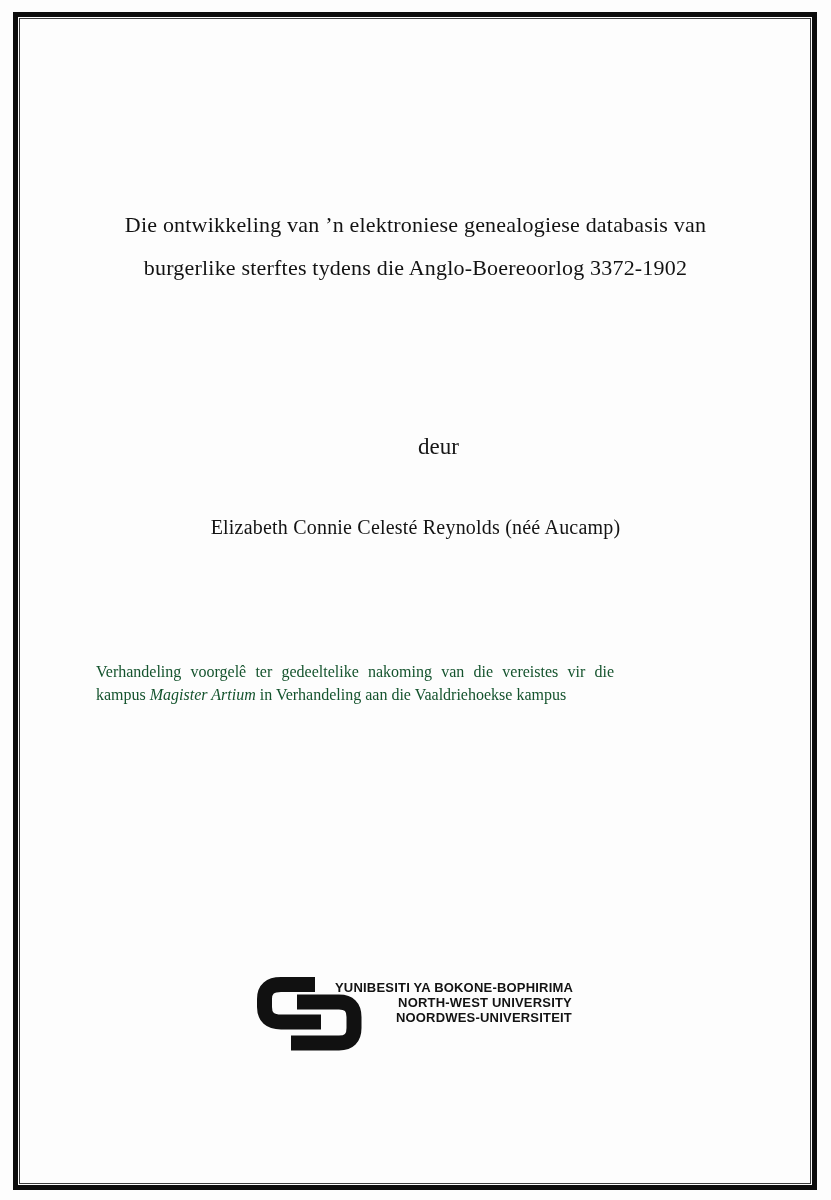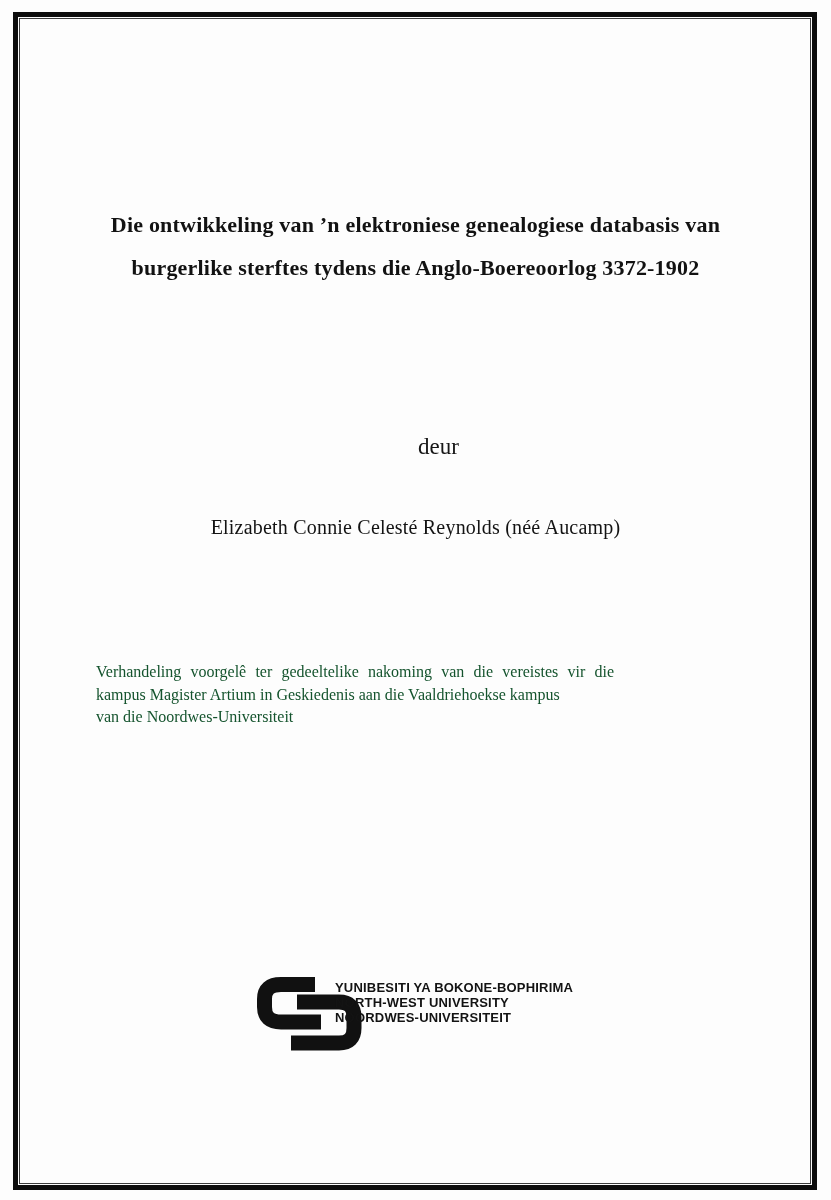--- a/index.html
+++ b/index.html
@@ -19,21 +19,21 @@
     left: 13px; top: 12px; right: 14px; bottom: 10px;
     border: 5px solid #0c0c0c;
   }
   .frame-inner {
     position: absolute; inset: 1px;
     border: 1px solid #3d3d3d;
   }
 
   .title {
     position: absolute; top: 203px; left: 0; width: 100%;
-    margin: 0; font-weight: bold;
+    margin: 0; font-weight: normal;
     font-size: 22px; line-height: 43px;
     text-align: center; letter-spacing: 0.2px;
     color: #121212;
   }
   .title .tl { display: block; white-space: nowrap; }
 
   .byline {
     position: absolute; top: 434px; left: 0; width: 100%;
     text-align: center; font-size: 23px; margin-left: 23px;
   }
@@ -42,31 +42,32 @@
     position: absolute; top: 516px; left: 0; width: 100%;
     text-align: center; font-size: 20px; letter-spacing: 0.2px;
     color: #131313;
   }
 
   .degree {
     position: absolute; top: 661px; left: 96px; width: 518px;
     font-size: 16px; line-height: 22.5px; color: #14532d;
   }
   .degree .justified { text-align: justify; text-align-last: justify; }
-  .degree .italic { }
+  .degree .italic { font-style: italic; }
 
   .supervisor-block {
     position: absolute; top: 886px; left: 99px;
     font-size: 17px; line-height: 26px; color: #131313;
   }
 
   .logo { position: absolute; left: 257px; top: 977px; }
   .logo-mark { position: absolute; left: 0; top: 0; }
   .logo-text {
     position: absolute; left: 78px; top: 3px; width: 237px;
+    text-align: right;
     font-family: "Liberation Sans", "DejaVu Sans", sans-serif;
     font-size: 13px; font-weight: bold; line-height: 15px;
     letter-spacing: 0.2px; color: #131313;
     white-space: nowrap;
   }
 </style>
 </head>
 <body>
 
 <div class="page">
@@ -82,23 +83,22 @@
 
   <div class="byline">deur</div>
 
   <div class="author">Elizabeth Connie Celesté Reynolds (néé Aucamp)</div>
 
   <div class="degree">
     <div class="justified">Verhandeling voorgelê ter gedeeltelike nakoming van die vereistes vir die</div>
     <div>
       <span>kampus</span>
       <span class="italic">Magister Artium</span>
-      <span>in Geskiedenis aan die Vaaldriehoekse kampus</span>
+      <span>in Verhandeling aan die Vaaldriehoekse kampus</span>
     </div>
-    <div>van die Noordwes-Universiteit</div>
   </div>
 
   <div class="supervisor-block">
   </div>
 
   <div class="logo">
     <svg class="logo-mark" width="105" height="74" viewBox="0 0 105 74" aria-hidden="true">
 
       <path d="M58 7.5 H24 Q7.5 7.5 7.5 22 V30 Q7.5 45 24 45 H64" fill="none" stroke="#111111" stroke-width="15" stroke-linecap="butt"></path>
 

